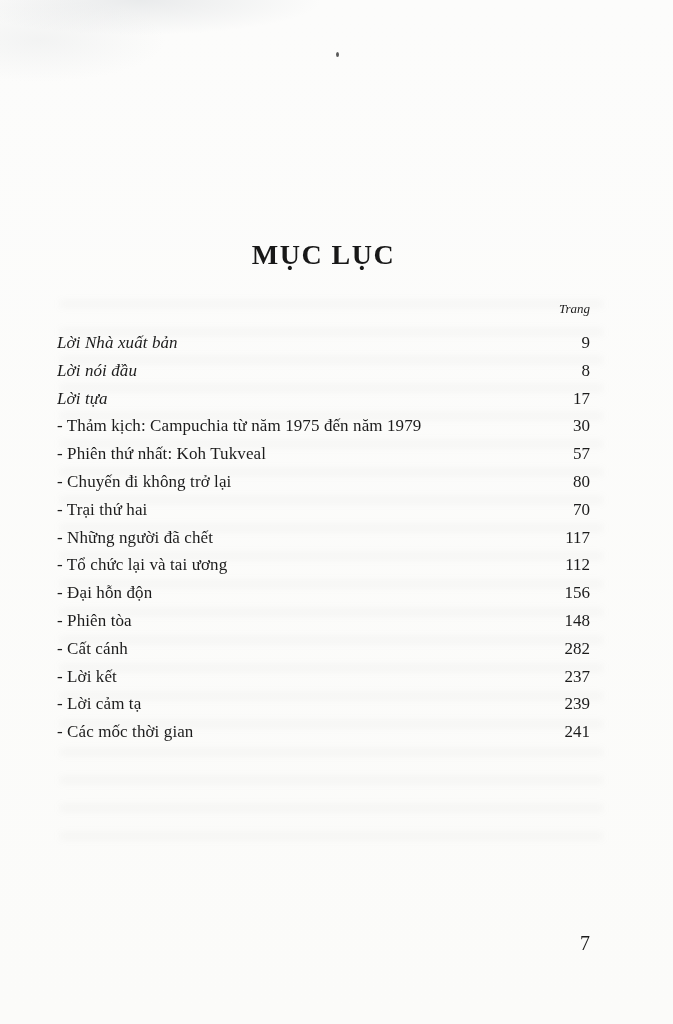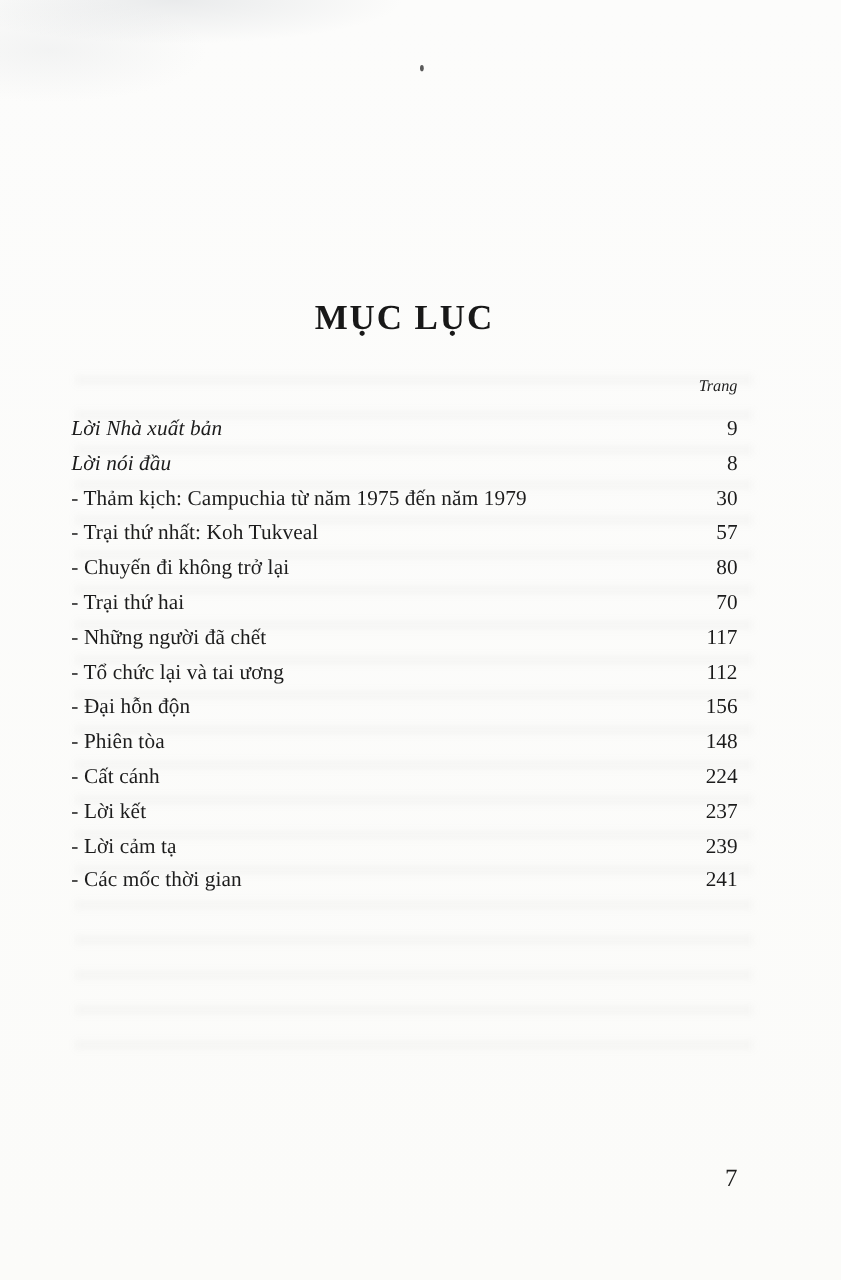--- a/index.html
+++ b/index.html
@@ -106,26 +106,30 @@
 
   <div class="toc" id="toc-list">
       <div class="toc-row italic">
     <span class="toc-label">Lời Nhà xuất bản</span>
     <span class="toc-page">9</span>
   </div>
       <div class="toc-row italic">
     <span class="toc-label">Lời nói đầu</span>
     <span class="toc-page">8</span>
   </div>
+      <div class="toc-row italic">
+    <span class="toc-label">Lời tựa</span>
+    <span class="toc-page">17</span>
+  </div>
       <div class="toc-row">
     <span class="toc-label">- Thảm kịch: Campuchia từ năm 1975 đến năm 1979</span>
     <span class="toc-page">30</span>
   </div>
       <div class="toc-row">
-    <span class="toc-label">- Trại thứ nhất: Koh Tukveal</span>
+    <span class="toc-label">- Phiên thứ nhất: Koh Tukveal</span>
     <span class="toc-page">57</span>
   </div>
       <div class="toc-row">
     <span class="toc-label">- Chuyến đi không trở lại</span>
     <span class="toc-page">80</span>
   </div>
       <div class="toc-row">
     <span class="toc-label">- Trại thứ hai</span>
     <span class="toc-page">70</span>
   </div>
@@ -140,21 +144,21 @@
       <div class="toc-row">
     <span class="toc-label">- Đại hỗn độn</span>
     <span class="toc-page">156</span>
   </div>
       <div class="toc-row">
     <span class="toc-label">- Phiên tòa</span>
     <span class="toc-page">148</span>
   </div>
       <div class="toc-row">
     <span class="toc-label">- Cất cánh</span>
-    <span class="toc-page">224</span>
+    <span class="toc-page">282</span>
   </div>
       <div class="toc-row">
     <span class="toc-label">- Lời kết</span>
     <span class="toc-page">237</span>
   </div>
       <div class="toc-row">
     <span class="toc-label">- Lời cảm tạ</span>
     <span class="toc-page">239</span>
   </div>
       <div class="toc-row">

